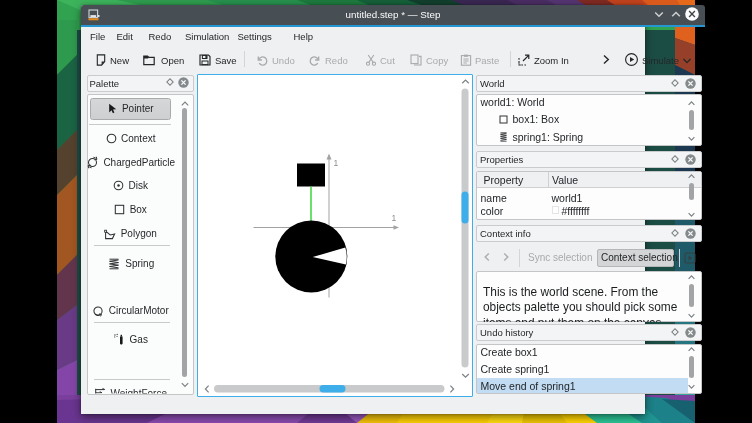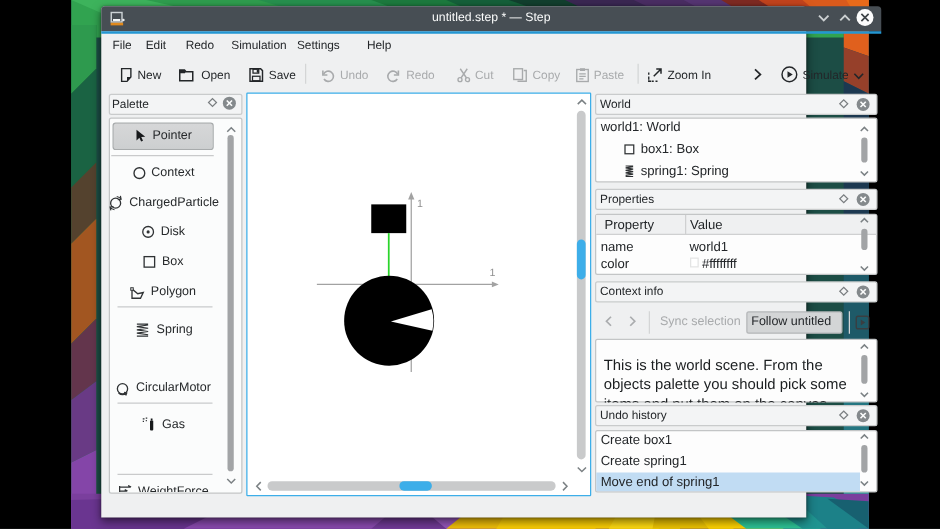--- a/index.html
+++ b/index.html
@@ -342,21 +342,21 @@
     </svg>
 <svg class="a" style="left:402px;top:247px" width="8" height="10" viewBox="0 0 8 10">
       <polyline points="5.8,1.4 2.2,5 5.8,8.6" fill="none" stroke="#aaacae" stroke-width="1.4"></polyline>
     </svg>
 <svg class="a" style="left:421px;top:247px" width="8" height="10" viewBox="0 0 8 10">
       <polyline points="2.2,1.4 5.8,5 2.2,8.6" fill="none" stroke="#aaacae" stroke-width="1.4"></polyline>
     </svg>
 <div class="sep" style="left:437.5px;top:244px;height:18px"></div>
 <div class="t dis" style="left:447px;top:247px;font-size:10px">Sync selection</div>
 <div class="a" style="left:515.5px;top:243.5px;width:77.5px;height:18px;background:#d3d5d6;border:1px solid #b4b6b8;border-radius:2px"></div>
-<div class="t" style="left:520px;top:247px;font-size:10px">Follow untitled</div>
+<div class="t" style="left:520px;top:247px;font-size:10px">Context selection</div>
 <div class="sep" style="left:597.5px;top:244px;height:18px"></div>
 <svg class="a" style="left:602.5px;top:246.5px" width="12" height="12" viewBox="0 0 12 12">
       <rect x="1" y="1" width="10" height="10" rx="1.5" fill="none" stroke="#3a3e41" stroke-width="1.1"></rect>
       <path d="M4.6,3.6 L8.2,6 L4.6,8.4 Z" fill="#3a3e41"></path>
     </svg>
 <div class="vw" style="left:395px;top:265.5px;height:51px"></div>
 <div class="a" style="left:402px;top:279.5px;width:230px;height:37px;overflow:hidden;font-family:'Liberation Sans',sans-serif;font-size:11.9px;line-height:15.9px;color:#1b1e20">This is the world scene. From the<br>objects palette you should pick some<br>items and put them on the canvas</div>
 <svg class="a" style="left:607px;top:269px" width="7" height="7" viewBox="0 0 7 7">
       <polyline points="0.6,4.8 3.5,1.9 6.4,4.8" class="chev"></polyline>
     </svg>

